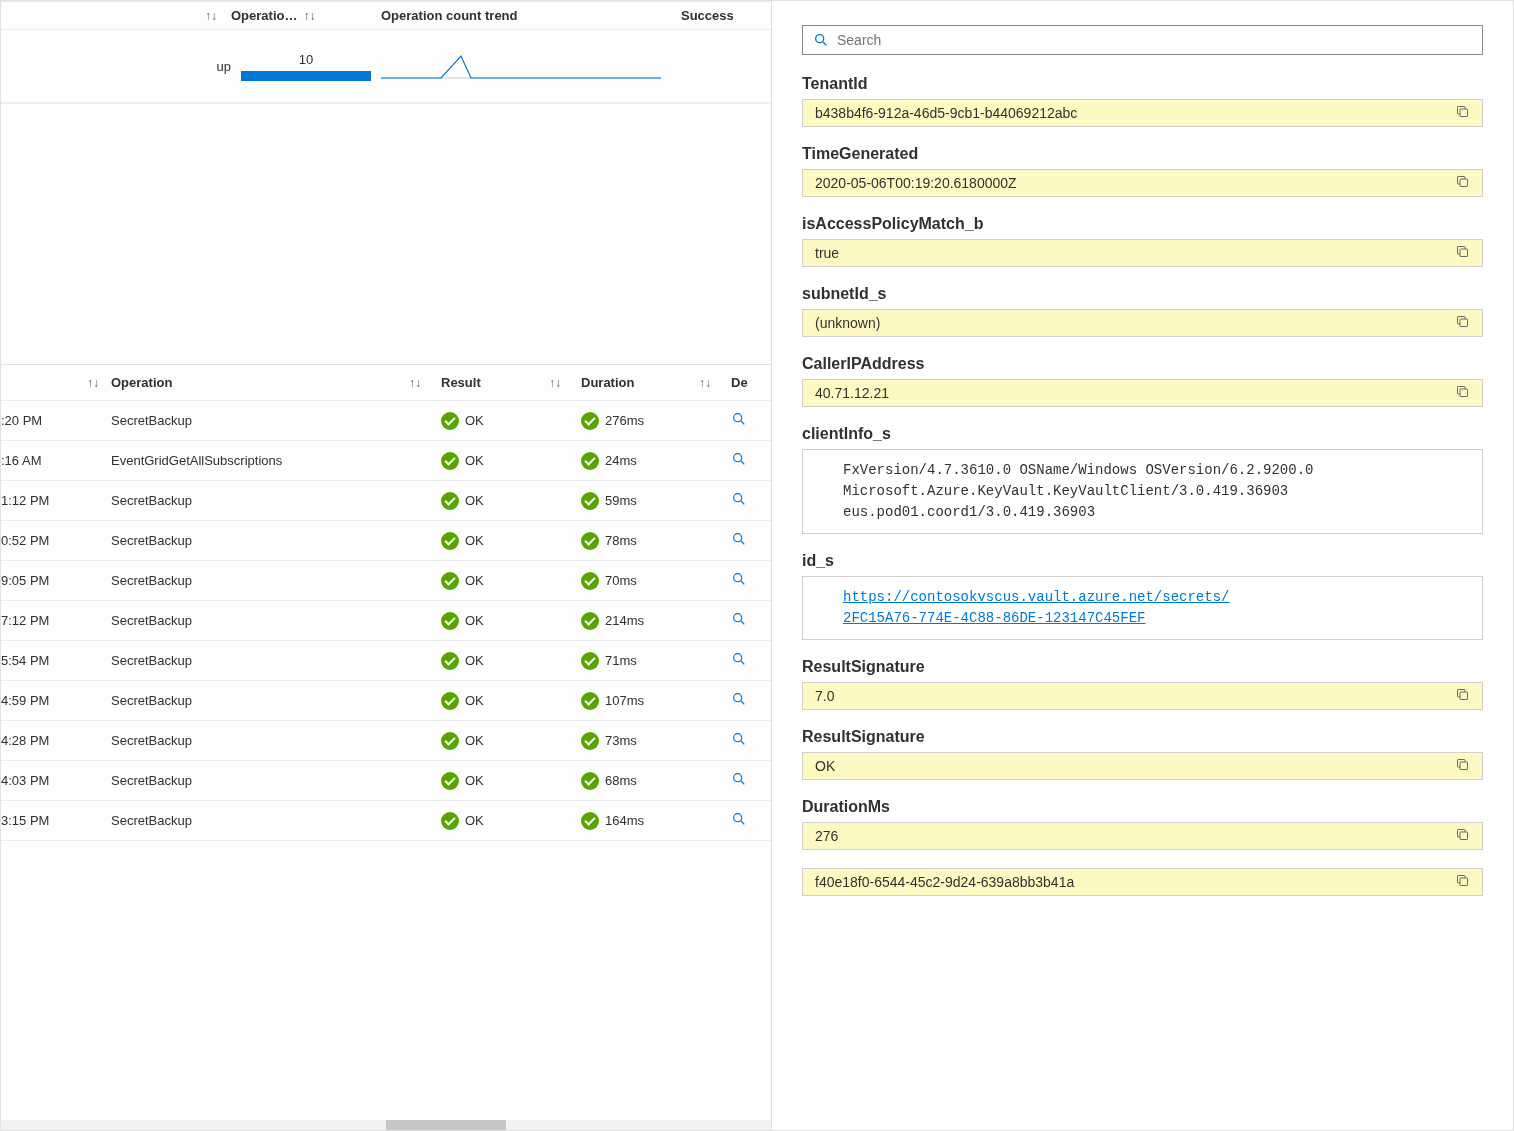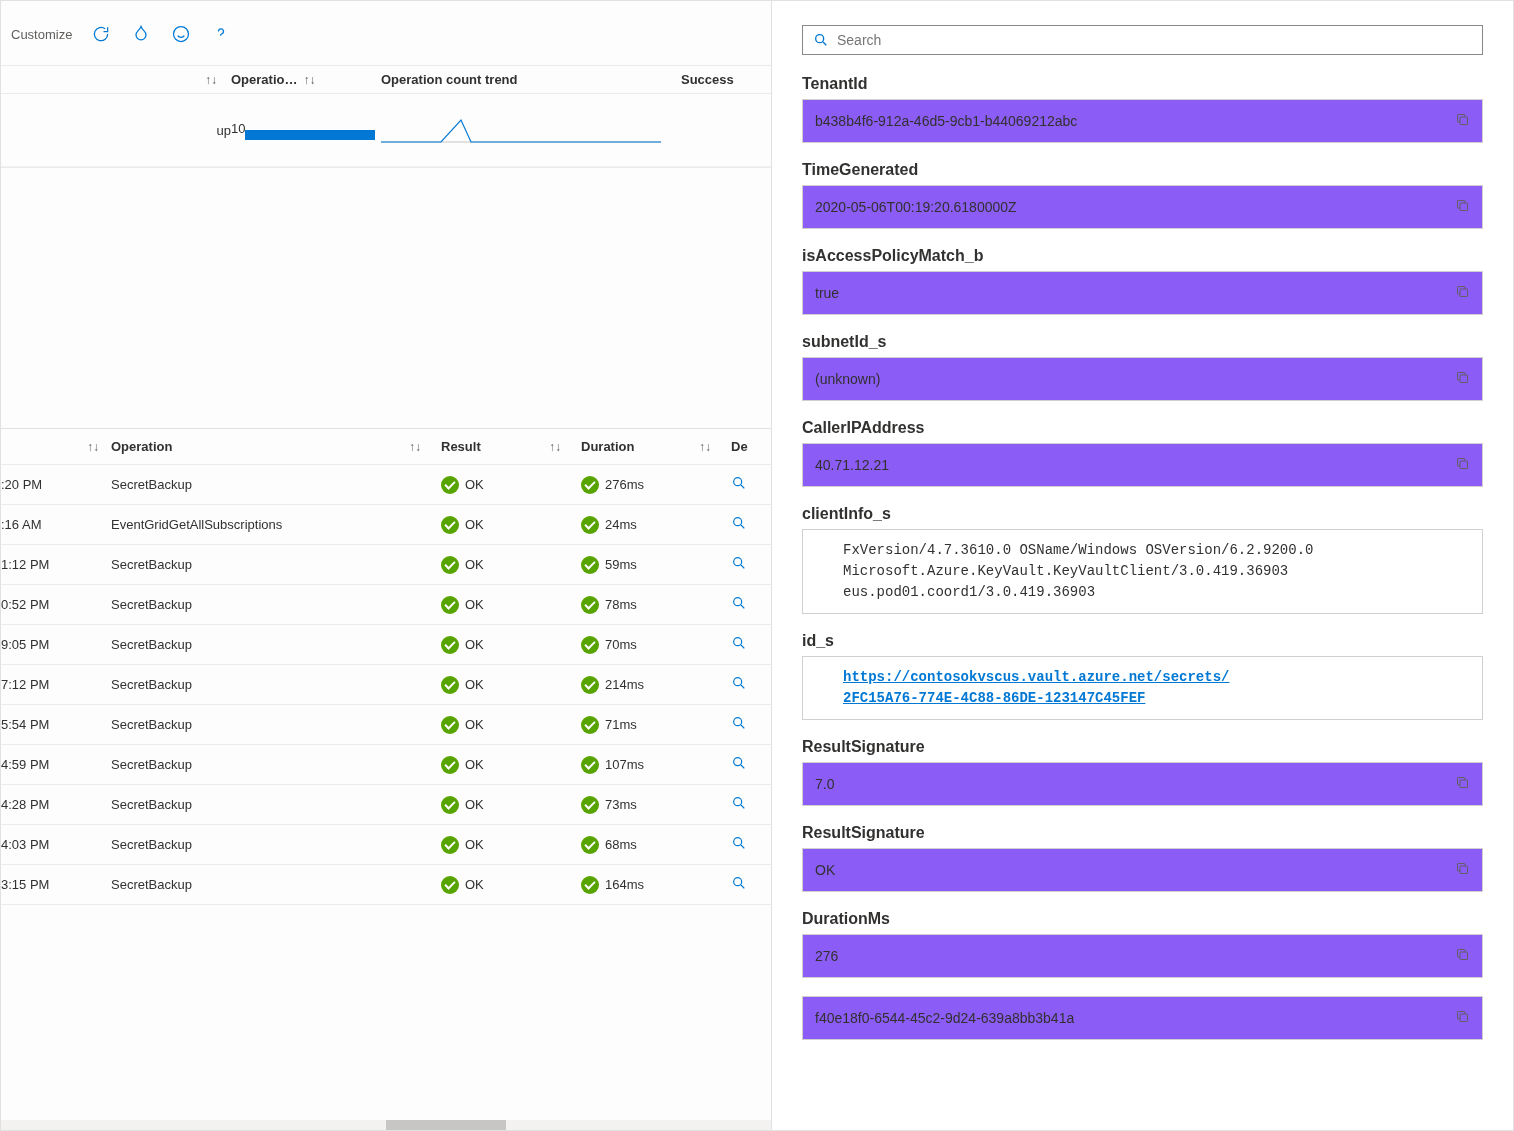--- a/index.html
+++ b/index.html
@@ -42,21 +42,21 @@
   .summary-head, .op-row {
     display: grid;
     grid-template-columns: 230px 150px 300px 1fr;
     align-items: center;
     padding: 6px 0 6px 0;
   }
   .summary-head { font-weight: 600; font-size: 13px; border-bottom: 1px solid #edebe9; padding-bottom:6px; padding-top:6px;}
   .sort { color:#605e5c; font-size:12px; margin-left:6px; }
   .op-row { border-bottom: 1px solid #f3f2f1; padding-top:18px; padding-bottom:18px;}
   .op-name { padding-left:2px; text-align:right;}
-  .bar-wrap { display:flex; flex-direction:row; align-items:flex-end; }
+  .bar-wrap { display:flex; flex-direction:column; align-items:center; }
   .bar-val { color:#323130; padding-bottom:4px;}
   .bar { height:10px; background:#0078d4; }
   .trend { height:36px; width:280px; }
   .trend svg { width:280px; height:36px; }
   .trend path { stroke:#0078d4; stroke-width:1.2; fill:none; }
   .trend line.base { stroke:#c8c6c4; stroke-width:1; }
   .spacer { flex: 0 0 260px; }
   
   .details { flex:1; overflow:hidden; border-top:1px solid #e1e1e1;}
   .details-head, .d-row {
@@ -88,63 +88,39 @@
   }
   .search {
     display:flex; align-items:flex-end; gap:8px;
     border:1px solid #8a8886; padding:6px 10px; margin-bottom:20px;
   }
   .search svg { width:16px; height:16px; stroke:#0078d4; fill:none; stroke-width:2;}
   .search input { border:none; outline:none; flex:1; font-size:14px; color:#605e5c;}
   .field { margin-bottom:18px; }
   .field-label { font-weight:600; font-size:16px; margin-bottom:6px; color:#323130;}
   .field-box {
-    background:#8b5cf6; border:1px solid #d2d0ce;
-    padding:12px 12px; display:flex; align-items:center; justify-content:space-between;
+    background:#fef9c3; border:1px solid #d2d0ce;
+    padding:4px 12px; display:flex; align-items:center; justify-content:space-between;
     font-size:14px; color:#323130;
   }
   .field-box .copy { color:#605e5c; cursor:pointer;}
   .field-box .copy svg { width:15px; height:15px; stroke:#605e5c; fill:none; stroke-width:1.5;}
   .code-box {
     border:1px solid #d2d0ce; background:#fff; padding:10px 14px 10px 40px;
     font-family: Consolas, "Courier New", monospace; font-size:14px; white-space:pre-wrap;
     color:#323130; line-height:1.5;
   }
-  .code-box.link { color:#0078d4; text-decoration:underline;font-weight:bold;}
+  .code-box.link { color:#0078d4; text-decoration:underline;}
 </style>
 </head>
 <body>
 
 <div class="app">
 
   <div class="left">
-    <div class="toolbar">
-      <span class="txt">Customize</span>
-      <span class="ic">
-          <svg viewBox="0 0 24 24">
-            <path d="M20 12a8 8 0 1 1-3-6.2M20 4v5h-5"></path>
-          </svg>
-        </span>
-      <span class="ic">
-          <svg viewBox="0 0 24 24">
-            <path d="M12 3c-2 5-6 6-6 10a6 6 0 0 0 12 0c0-4-4-5-6-10z"></path>
-          </svg>
-        </span>
-      <span class="ic">
-          <svg viewBox="0 0 24 24">
-            <circle cx="12" cy="12" r="9"></circle>
-            <path d="M8 14c1 1.5 2.5 2 4 2s3-.5 4-2M9 10h.01M15 10h.01"></path>
-          </svg>
-        </span>
-      <span class="ic">
-          <svg viewBox="0 0 24 24">
-            <path d="M9 9a3 3 0 1 1 4 2.8c-1 .6-1.5 1.2-1.5 2.2M12 18h.01"></path>
-          </svg>
-        </span>
-    </div>
 
     <div class="summary">
       <div class="summary-head">
         <div style="text-align:right; padding-right:14px;"><span class="sort">↑↓</span></div>
         <div><span>Operatio…</span><span class="sort">↑↓</span></div>
         <div>Operation count trend</div>
         <div>Success</div>
       </div>
       <div id="summary-rows">
           <div class="op-row">

